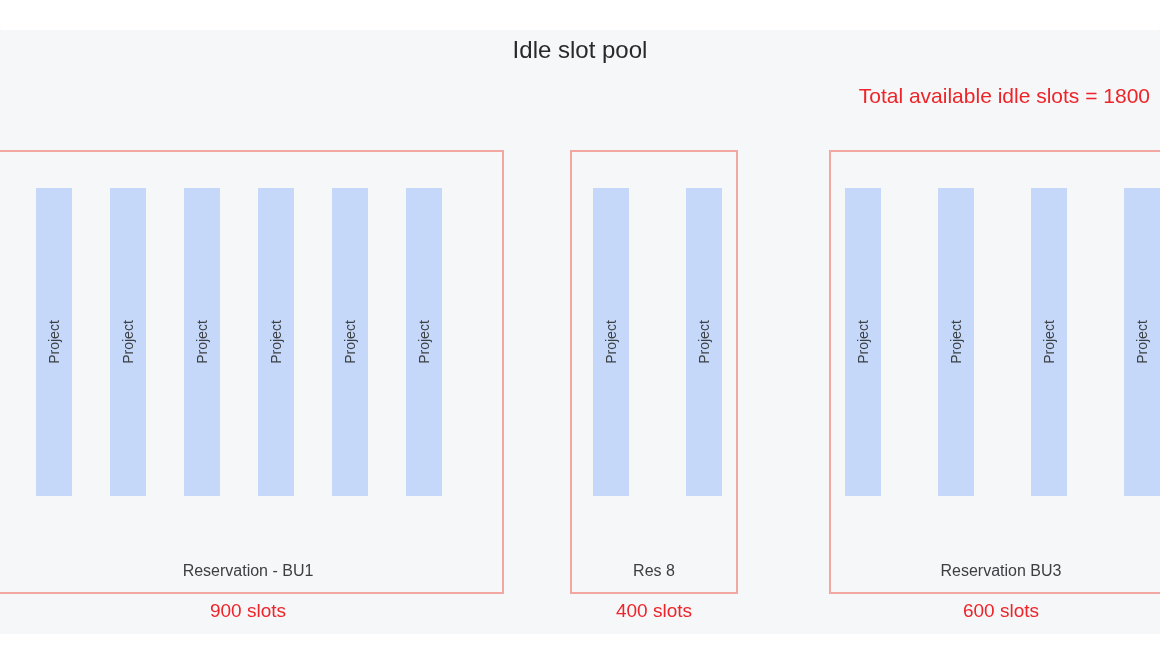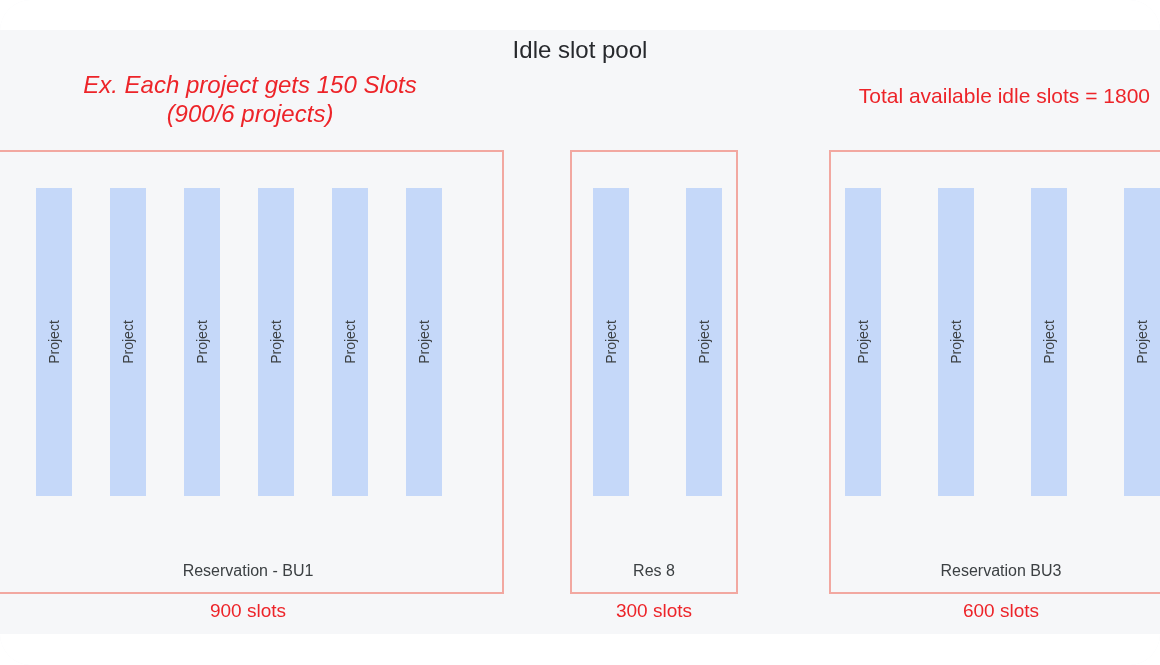--- a/index.html
+++ b/index.html
@@ -103,24 +103,20 @@
 </style>
 </head>
 <body>
 
 <div class="stage">
   <div class="strip top"></div>
   <div class="strip bottom"></div>
 
   <div class="page-title">Idle slot pool</div>
 
-  <div class="note-left">
-    <div>Ex. Each project gets 150 Slots</div>
-    <div>(900/6 projects)</div>
-  </div>
 
   <div class="note-right">Total available idle slots = 1800</div>
 
   <div class="res-group res-0">
     <div class="res-box">
       <div class="bars">
           <div class="bar">
             <span class="bar-label">Project</span>
           </div>
           <div class="bar">
@@ -149,21 +145,21 @@
       <div class="bars">
           <div class="bar">
             <span class="bar-label">Project</span>
           </div>
           <div class="bar">
             <span class="bar-label">Project</span>
           </div>
         </div>
       <div class="res-name">Res 8</div>
     </div>
-    <div class="slots-label">300 slots</div>
+    <div class="slots-label">400 slots</div>
   </div>
 
   <div class="res-group res-2">
     <div class="res-box">
       <div class="bars">
           <div class="bar">
             <span class="bar-label">Project</span>
           </div>
           <div class="bar">
             <span class="bar-label">Project</span>

